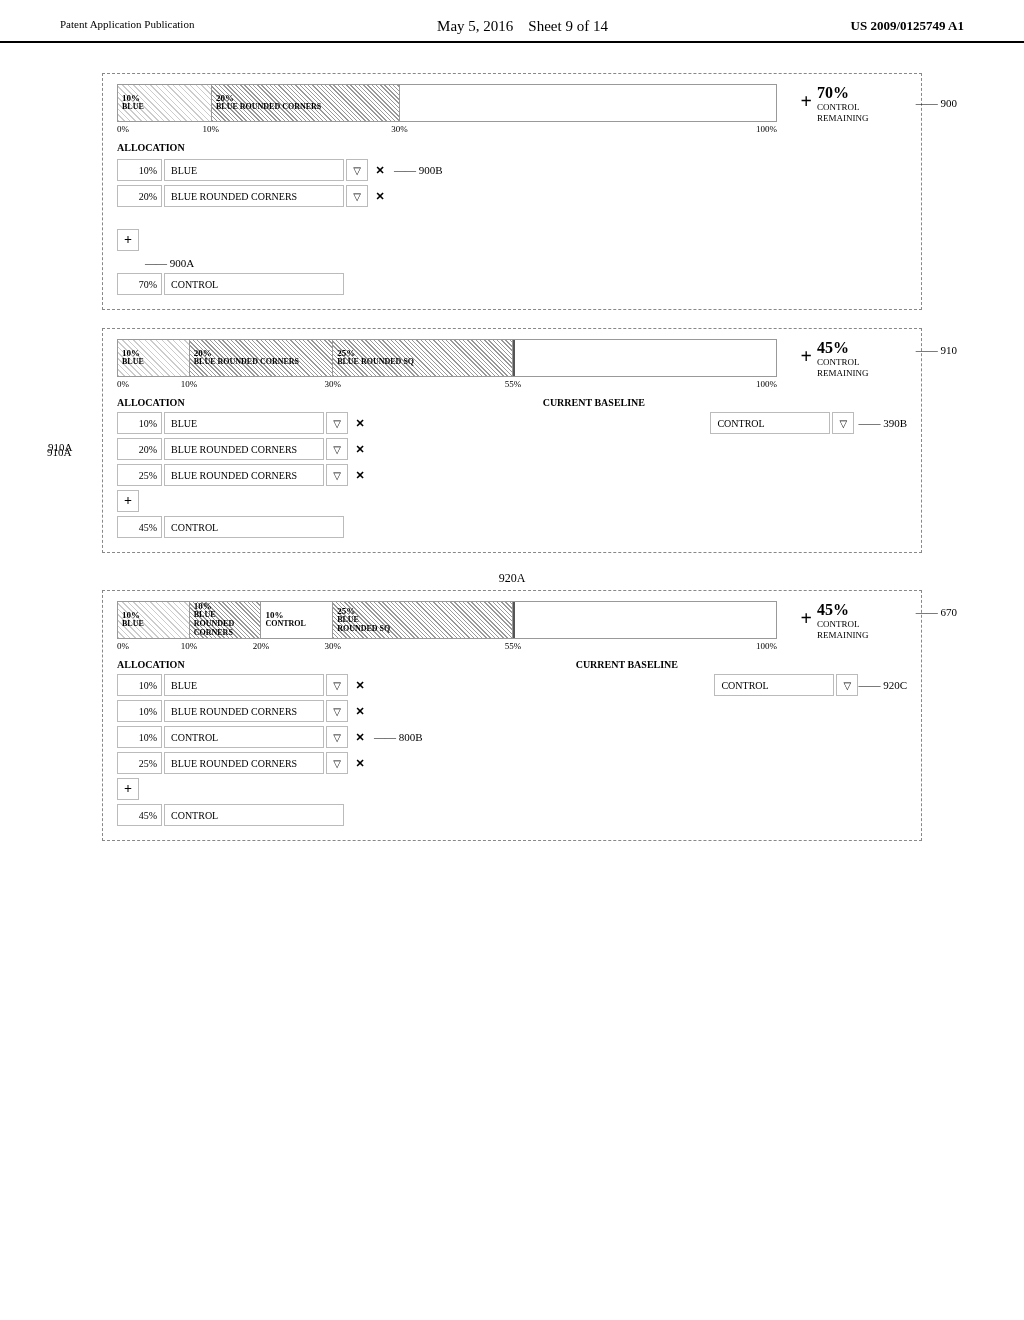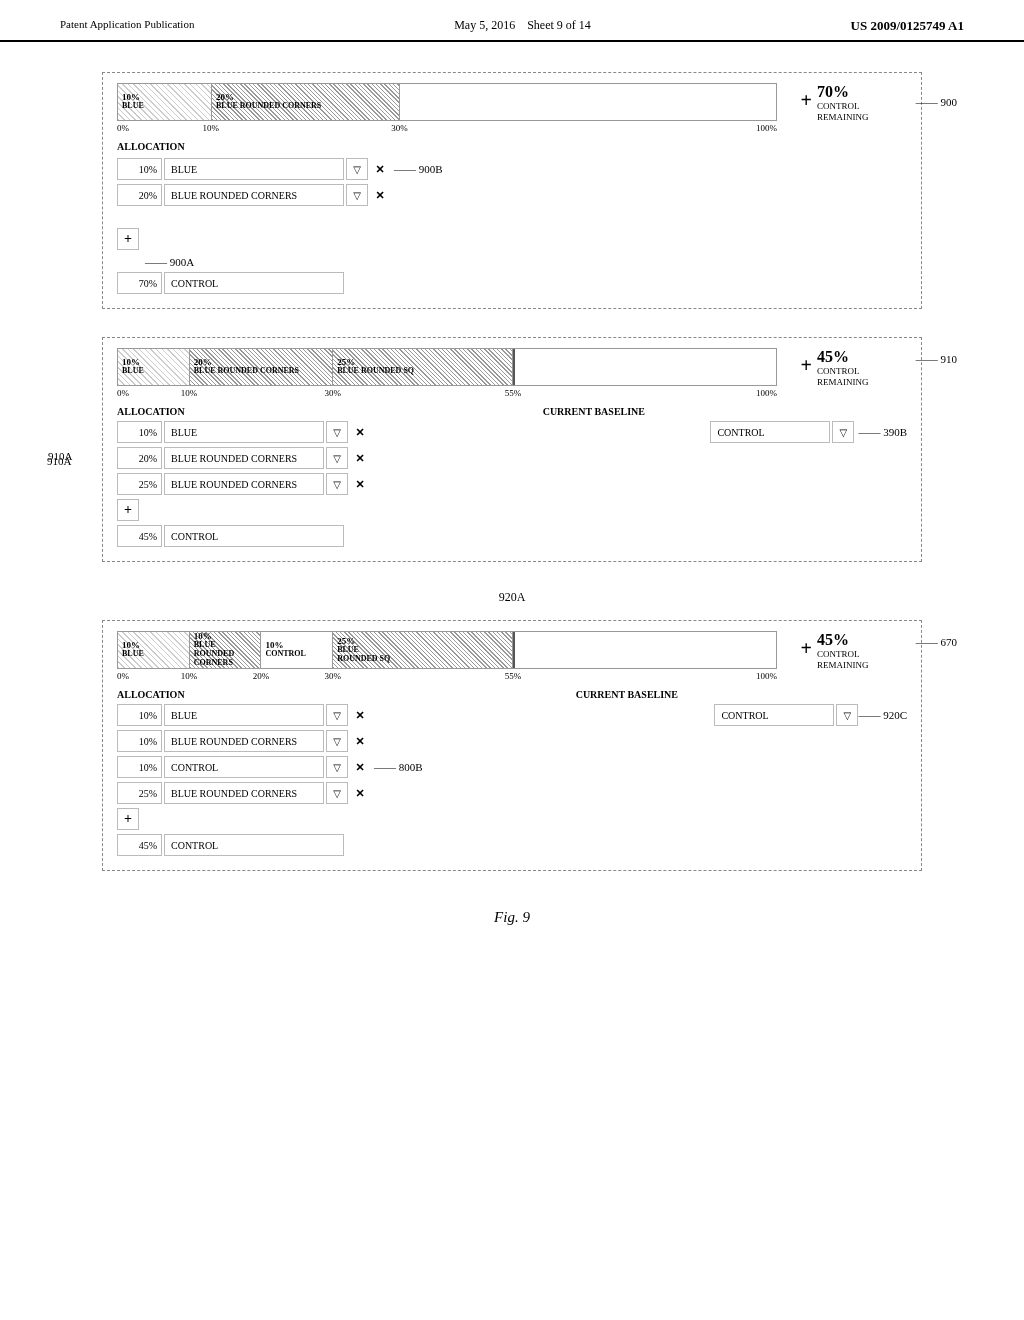--- a/index.html
+++ b/index.html
@@ -19,34 +19,34 @@
       align-items: flex-start;
       padding: 18px 60px 0 60px;
       border-bottom: 2px solid #000;
       padding-bottom: 6px;
     }
     .header-left {
       font-weight: normal;
       font-size: 11px;
     }
     .header-center {
-      font-size: 12px;
+      font-size: 15px;
       text-align: center;
     }
     .header-right {
       font-size: 13px;
       font-weight: bold;
     }
 
     
     .main-content {
       padding: 30px 60px;
       display: flex;
       flex-direction: column;
-      gap: 28px;
+      gap: 18px;
     }
 
     
     .diagram-wrapper {
       position: relative;
       width: 820px;
       margin: 0 auto;
     }
 
     .diagram-box {
@@ -348,21 +348,21 @@
         <div class="alloc-name" style="width:180px; flex:none;">CONTROL</div>
       </div>
 
     </div>
 
     <div style="position:absolute; left:-55px; top:55%; font-size:11px; transform:translateY(-50%);">910A</div>
   </div>
 
   <div class="diagram-wrapper">
 
-    <div style="text-align:center; font-size:12px; margin-bottom:15px;">920A</div>
+    <div style="text-align:center; font-size:12px; margin-bottom:4px;">920A</div>
 
     <div class="diagram-box" style="padding: 10px 14px 10px 14px;">
 
       <div style="position:relative; margin-bottom:0;">
         <div class="bar-container" style="width: calc(100% - 130px);">
 
           <div class="bar-segment seg-hatched-light" style="width:10.9%;">
             <span class="seg-pct">10%</span>
             <span class="seg-label">BLUE</span>
           </div>
@@ -449,21 +449,18 @@
       </div>
 
       <div class="alloc-row">
         <div class="alloc-pct">45%</div>
         <div class="alloc-name" style="width:180px; flex:none;">CONTROL</div>
       </div>
 
     </div>
   </div>
 
-  <div class="figure-label">
-    <span>Fig. 9</span>
-  </div>
 
 </div>
 
 <style>
   .diagram-wrapper { position: relative; }
 </style>
 
 </body></html>

